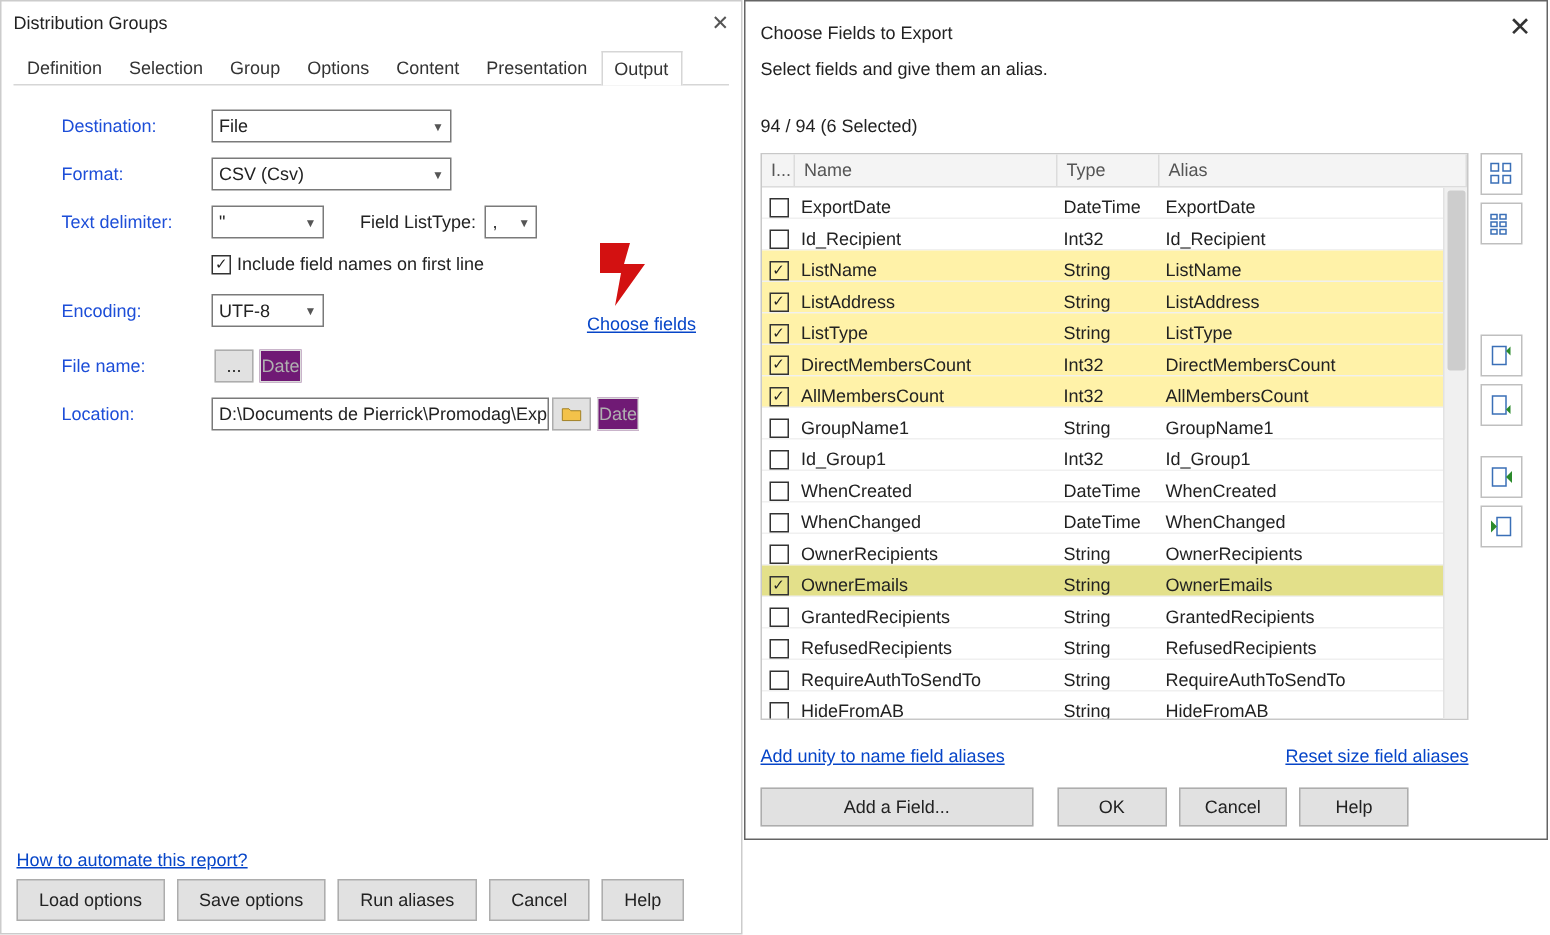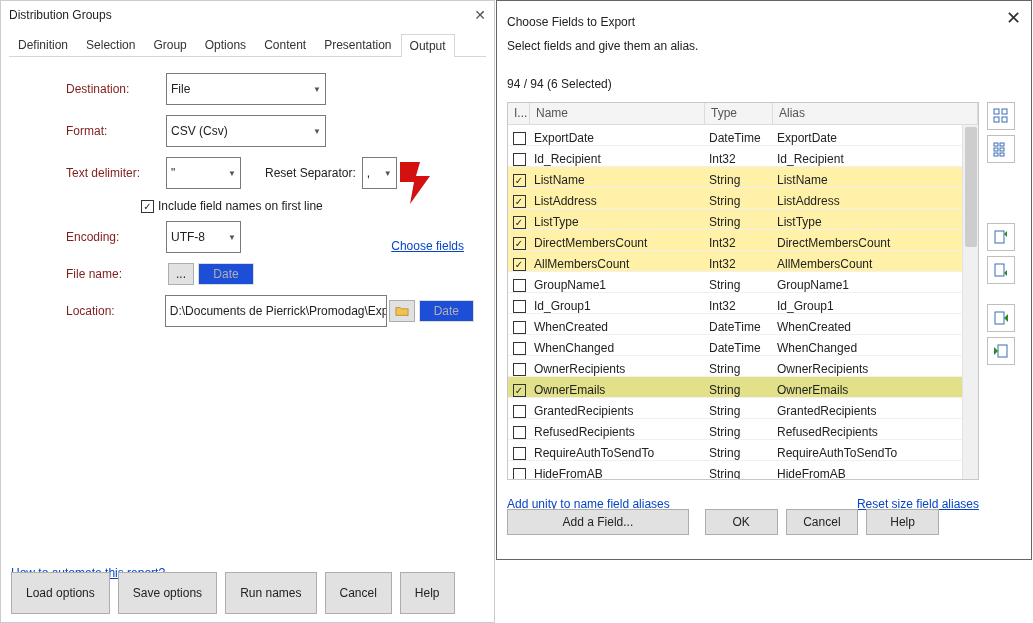--- a/index.html
+++ b/index.html
@@ -7,39 +7,39 @@
 
 
 .left-dialog { position: absolute; left: 0; top: 0; width: 495px; height: 623px; border: 1px solid #ccc; background: #fff; }
 .left-title { display: flex; justify-content: space-between; align-items: center; padding: 6px 8px; font-size: 12.5px; }
 .left-title .close { font-size: 14px; color: #555; cursor: pointer; }
 .tabs { display: flex; border-bottom: 1px solid #d6d6d6; margin: 4px 8px 0 8px; }
 .tab { padding: 4px 8px; border: 1px solid transparent; border-bottom: none; color: #333; cursor: pointer; background: transparent; }
 .tab.active { border-color: #d6d6d6; background: #fff; position: relative; top: 1px; }
 .form { padding: 16px 20px 8px 40px; }
 .row { display: flex; align-items: center; margin-bottom: 10px; min-height: 22px; }
-.row .lbl { width: 100px; color: #7f1d1d; margin-left: 25px; }
-.select, .textin { height: 32px; border: 1px solid #7a7a7a; background: #fff; padding: 0 4px; display: flex; align-items: center; justify-content: space-between; }
+.row .lbl { width: 100px; color: #1d4ed8; }
+.select, .textin { height: 22px; border: 1px solid #7a7a7a; background: #fff; padding: 0 4px; display: flex; align-items: center; justify-content: space-between; }
 .select .caret { font-size: 8px; color: #555; margin-left: 4px; }
 .w160 { width: 160px; }
 .w75 { width: 75px; }
 .w35 { width: 35px; }
 .field-sep-lbl { margin-left: 24px; margin-right: 6px; }
 .chkrow { margin-left: 100px; display: flex; align-items: center; gap: 4px; margin-bottom: 8px; }
 .chk { width: 13px; height: 13px; border: 1px solid #333; display: inline-flex; align-items: center; justify-content: center; font-size: 10px; color: #222; }
 .link { color: #0645c8; text-decoration: underline; cursor: pointer; }
 .choose-fields-link { margin-left: auto; margin-right: 10px; margin-top: 18px; }
 .fname-row .textin { width: 225px; }
 .btn-small { width: 26px; height: 22px; border: 1px solid #adadad; background: #e1e1e1; display: inline-flex; align-items: center; justify-content: center; margin-left: 2px; cursor: pointer; }
-.btn-date { width: 56px; height: 22px; border: 1px solid #dcdcdc; background: #1d4ed8; color: #b0b0b0; margin-left: 4px; display: inline-flex; align-items: center; justify-content: center; }
+.btn-date { width: 28px; height: 22px; border: 1px solid #dcdcdc; background: #701a75; color: #b0b0b0; margin-left: 4px; display: inline-flex; align-items: center; justify-content: center; }
 .loc-row .textin { width: 225px; overflow: hidden; white-space: nowrap; }
 .red-arrow { position: absolute; left: 395px; top: 157px; pointer-events: none; }
 .automate { position: absolute; left: 10px; bottom: 42px; }
 .btn-row { position: absolute; left: 10px; bottom: 8px; display: flex; gap: 8px; }
-.btn { height: 42px; padding: 0 14px; border: 1px solid #adadad; background: #e1e1e1; cursor: pointer; display: inline-flex; align-items: center; }
+.btn { height: 28px; padding: 0 14px; border: 1px solid #adadad; background: #e1e1e1; cursor: pointer; display: inline-flex; align-items: center; }
 
 
 .right-dialog { position: absolute; left: 496px; top: 0; width: 536px; height: 560px; border: 1px solid #646464; background: #fff; }
 .right-title { display: flex; justify-content: space-between; align-items: flex-end; padding: 6px 10px; font-size: 13px; }
 .right-title .close2 { font-size: 18px; color: #333; cursor: pointer; font-weight: 300; }
 .desc { padding: 4px 10px 2px 10px; color: #222; }
 .count { padding: 2px 10px 4px 10px; color: #222; margin-top: 20px; }
 .searchbar { margin: 0 10px 4px 10px; height: 22px; border: 1px solid #bfbfbf; display: flex; align-items: center; padding: 0 6px; justify-content: space-between; }
 .searchbar .ph { color: #8a8a8a; }
 .searchbar .mag { color: #999; font-size: 12px; }
@@ -57,21 +57,21 @@
 .gr .cn { width: 175px; padding: 0 4px; }
 .gr .ct { width: 68px; padding: 0 4px; }
 .gr .ca { flex: 1; padding: 0 4px; }
 .gr.sel { background: #fff2a8; }
 .gr.sel2 { background: #e3e08a; }
 .grid-scroll { position: absolute; right: 0; top: 0; width: 16px; height: 100%; background: #f0f0f0; border-left: 1px solid #e2e2e2; }
 .thumb { position: absolute; left: 2px; top: 2px; width: 12px; height: 120px; background: #cdcdcd; border-radius: 2px; }
 .ck { width: 13px; height: 13px; border: 1px solid #333; display: inline-flex; align-items: center; justify-content: center; font-size: 10px; line-height: 10px; }
 
 .bottom-links { position: absolute; left: 10px; top: 496px; width: 472px; display: flex; justify-content: space-between; }
-.right-btns { position: absolute; left: 10px; top: 508px; width: 432px; display: flex; gap: 8px; }
+.right-btns { position: absolute; left: 10px; top: 524px; width: 432px; display: flex; gap: 8px; }
 .right-btns .wide { width: 190px; }
 .right-btns .spacer { flex: 1; }
 .right-btns .b { height: 26px; width: 76px; border: 1px solid #adadad; background: #e1e1e1; cursor: pointer; display: inline-flex; align-items: center; justify-content: center; }
 .right-btns .wide.b { width: 190px; }
 
 .toolbar { position: absolute; left: 490px; top: 101px; width: 36px; display: flex; flex-direction: column; gap: 5px; }
 .tbtn { width: 28px; height: 28px; border: 1px solid #bfbfbf; background: #fff; display: flex; align-items: center; justify-content: center; cursor: pointer; }
 .tbtn svg { width: 16px; height: 16px; }
 .tool-gap { height: 50px; }
 
@@ -109,21 +109,21 @@
         <span>CSV (Csv)</span>
         <span class="caret">▼</span>
       </div>
     </div>
     <div class="row">
       <span class="lbl">Text delimiter:</span>
       <div class="select w75">
         <span>"</span>
         <span class="caret">▼</span>
       </div>
-      <span class="field-sep-lbl">Reset Separator:</span>
+      <span class="field-sep-lbl">Field ListType:</span>
       <div class="select w35">
         <span>,</span>
         <span class="caret">▼</span>
       </div>
     </div>
     <div class="chkrow">
       <span class="chk">✓</span>
       <span>Include field names on first line</span>
     </div>
     <div class="row">
@@ -155,21 +155,21 @@
 
   <svg class="red-arrow" width="44" height="48">
     <polygon points="4,4 24,4 20,18 34,18 14,46 18,24 4,24" fill="#d31111"></polygon>
   </svg>
 
   <span class="link automate">How to automate this report?</span>
 
   <div class="btn-row">
     <div class="btn">Load options</div>
     <div class="btn">Save options</div>
-    <div class="btn">Run names</div>
+    <div class="btn">Run aliases</div>
     <div class="btn">Cancel</div>
     <div class="btn">Help</div>
   </div>
 </div>
 
 <div class="right-dialog">
   <div class="right-title">
     <span>Choose Fields to Export</span>
     <span class="close2">✕</span>
   </div>

